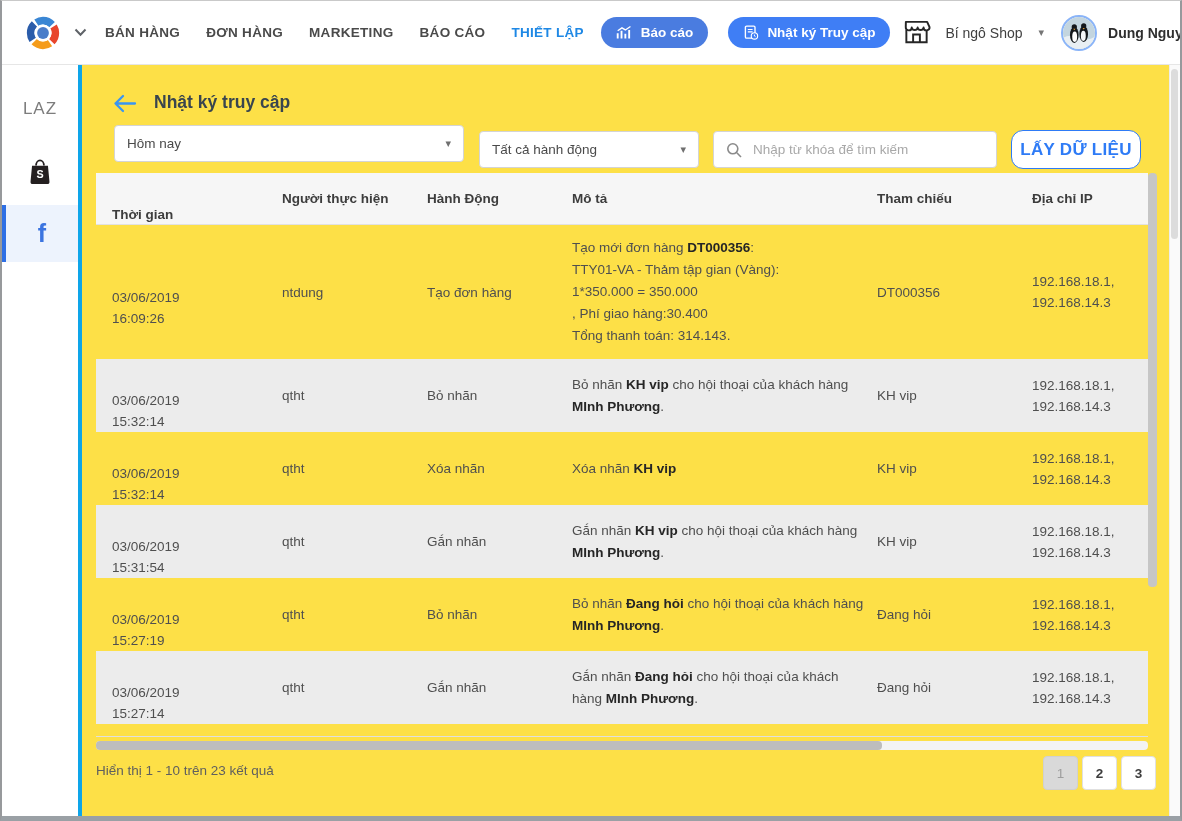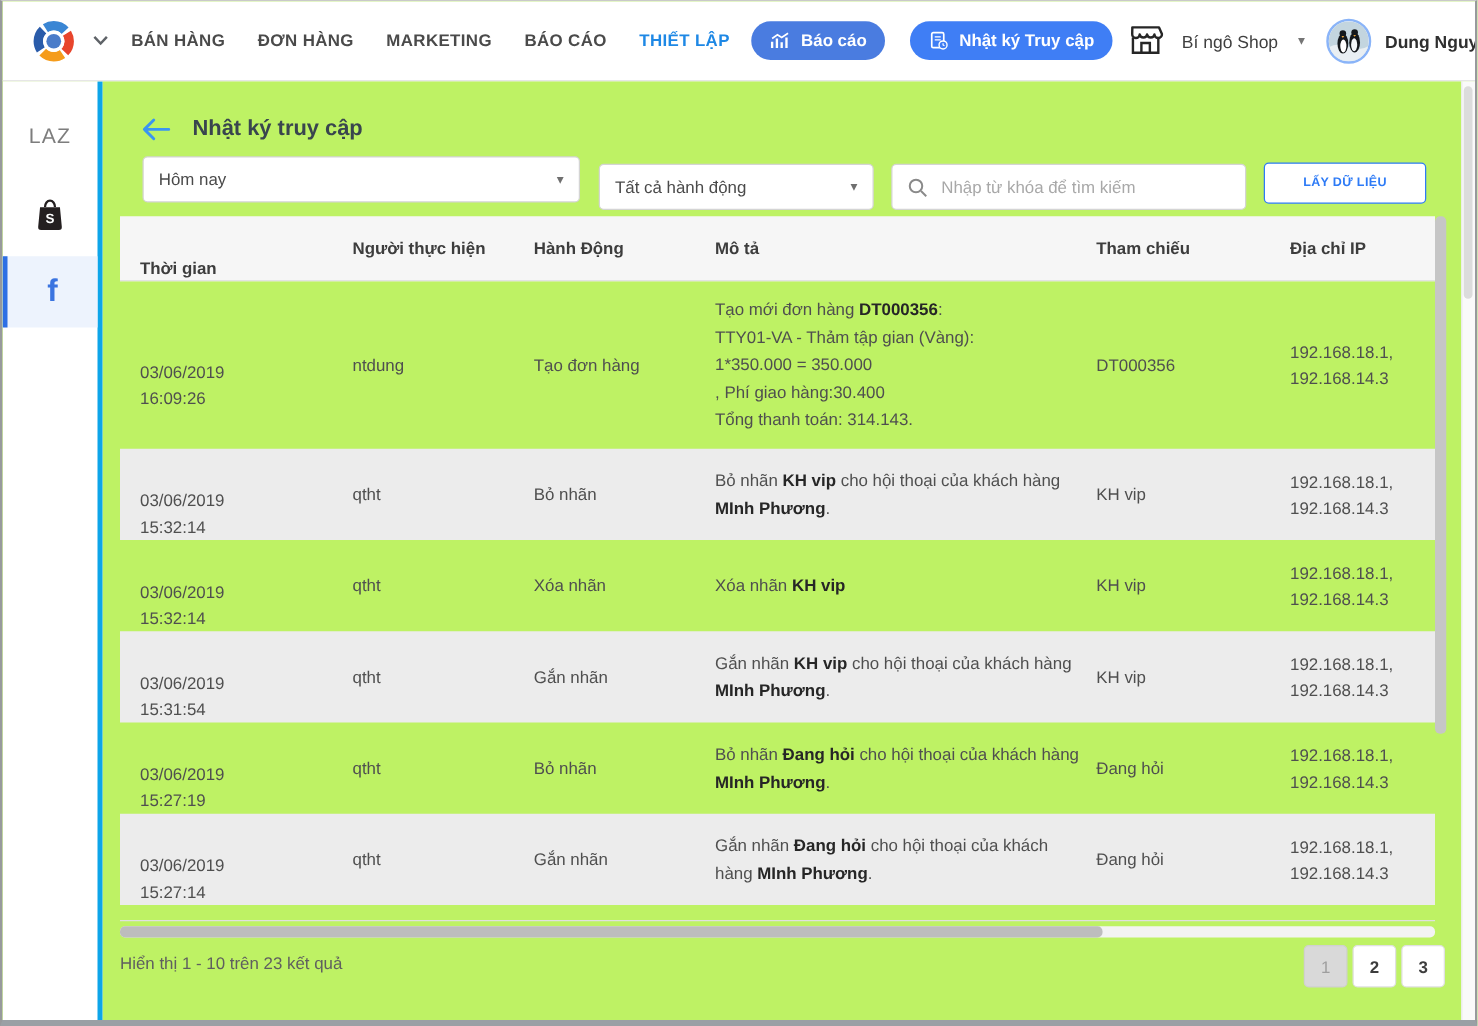--- a/index.html
+++ b/index.html
@@ -1,18 +1,18 @@
 <!DOCTYPE html>
 <html><head>
 <meta charset="utf-8">
 <style>
   html,body{margin:0;padding:0;background:#fff;}
   .window{position:relative;width:1182px;height:821px;box-sizing:border-box;
     border:2px solid #97999c;border-top:1px solid #c9c9c9;border-bottom:5px solid #9aa0a5;
-    background:#bef264;overflow:hidden;font-family:"Liberation Sans","DejaVu Sans",sans-serif;color:#4a4a4a;}
+    background:#fde047;overflow:hidden;font-family:"Liberation Sans","DejaVu Sans",sans-serif;color:#4a4a4a;}
   
   .topbar{position:absolute;left:0;top:0;width:100%;height:64px;display:flex;align-items:center;
     padding-left:22px;box-sizing:border-box;border-bottom:1px solid #e6e6e6;background:#fff;z-index:6;}
   .logo{width:38px;height:38px;flex:0 0 auto;cursor:pointer;}
   .logo-caret{margin-left:12px;display:flex;align-items:center;cursor:pointer;}
   .mainnav{display:flex;gap:26px;margin-left:18px;font-weight:700;font-size:13.5px;letter-spacing:.3px;}
   .mainnav a{color:#4a4a4a;text-decoration:none;cursor:pointer;white-space:nowrap;}
   .mainnav a.active{color:#1e88e5;}
   .pill{display:flex;align-items:center;gap:8px;height:31px;padding:0 15px;border-radius:16px;
     background:#4a7ce0;color:#fff;font-weight:700;font-size:13.5px;margin-left:17px;cursor:pointer;white-space:nowrap;}
@@ -34,22 +34,22 @@
   .title{position:absolute;left:152px;top:91px;font-size:17.5px;font-weight:700;color:#39454e;}
   .sel{position:absolute;height:37px;border:1px solid #d4d4d4;border-radius:4px;box-sizing:border-box;
     display:flex;align-items:center;justify-content:space-between;padding:0 12px;font-size:13.5px;color:#4a4a4a;background:#fff;cursor:pointer;}
   .sel .caret{color:#6f6f6f;font-size:11px;}
   .sel1{left:112px;top:124px;width:350px;}
   .sel2{left:477px;top:130px;width:220px;}
   .search{position:absolute;left:711px;top:130px;width:284px;height:37px;border:1px solid #d4d4d4;border-radius:4px;
     box-sizing:border-box;display:flex;align-items:center;gap:9px;padding:4px 12px;background:#fff;}
   .search input{border:none;outline:none;flex:1;font-size:13.5px;color:#4a4a4a;font-family:inherit;background:transparent;}
   .search input::placeholder{color:#a8a8a8;}
-  .fetch{position:absolute;left:1009px;top:129px;width:130px;height:33px;border:1px solid #2e7bf6;border-radius:4px;
-    background:#fff;color:#2e7bf6;font-weight:700;font-size:10px;letter-spacing:.3px;display:flex;align-items:center;justify-content:center;cursor:pointer;box-sizing:border-box;font-family:inherit;}
+  .fetch{position:absolute;left:1009px;top:129px;width:130px;height:39px;border:1px solid #2e7bf6;border-radius:12px;
+    background:#fff;color:#2e7bf6;font-weight:700;font-size:17px;letter-spacing:.3px;display:flex;align-items:center;justify-content:center;cursor:pointer;box-sizing:border-box;font-family:inherit;}
   
   .thead{position:absolute;left:94px;top:172px;width:1052px;height:52px;background:#f6f6f6;border-bottom:1px solid #e2e2e2;
     box-sizing:border-box;display:flex;align-items:center;font-weight:700;font-size:13.5px;color:#3d3d3d;}
   .tbody{position:absolute;left:94px;top:224px;width:1052px;height:512px;overflow:hidden;border-bottom:1px solid #e0e0e0;box-sizing:border-box;}
   .trow{display:flex;align-items:center;min-height:68px;font-size:13.5px;color:#4f4f4f;}
   .trow.shaded{background:#ececec;}
   .trow.tall{min-height:134px;}
   .cell{box-sizing:border-box;padding-right:12px;line-height:21px;}
   .c1{width:186px;padding-left:16px;margin-top:31px;}
   .c2{width:145px;}

